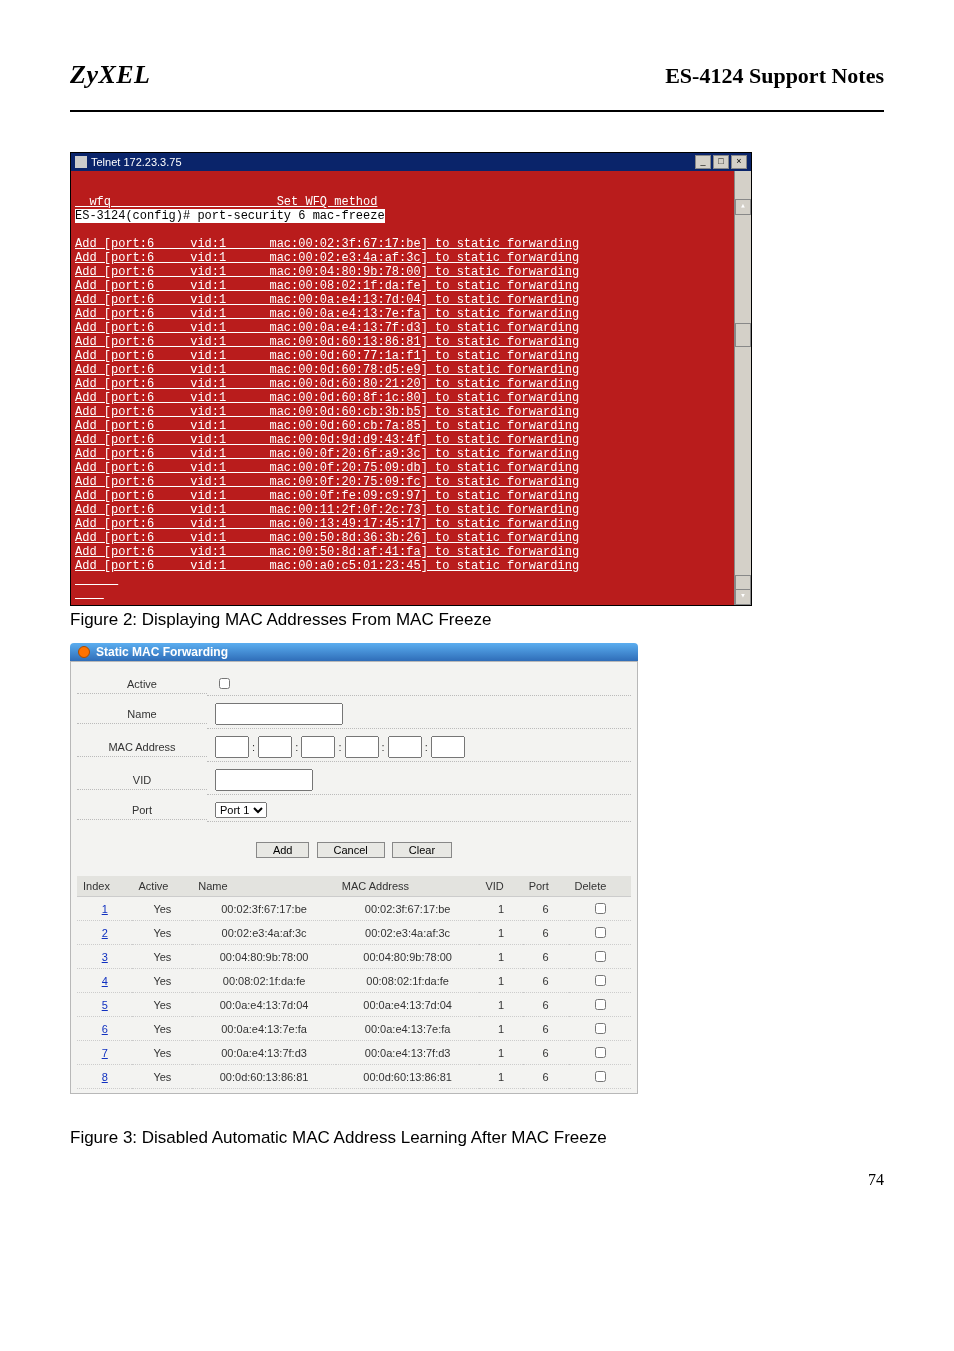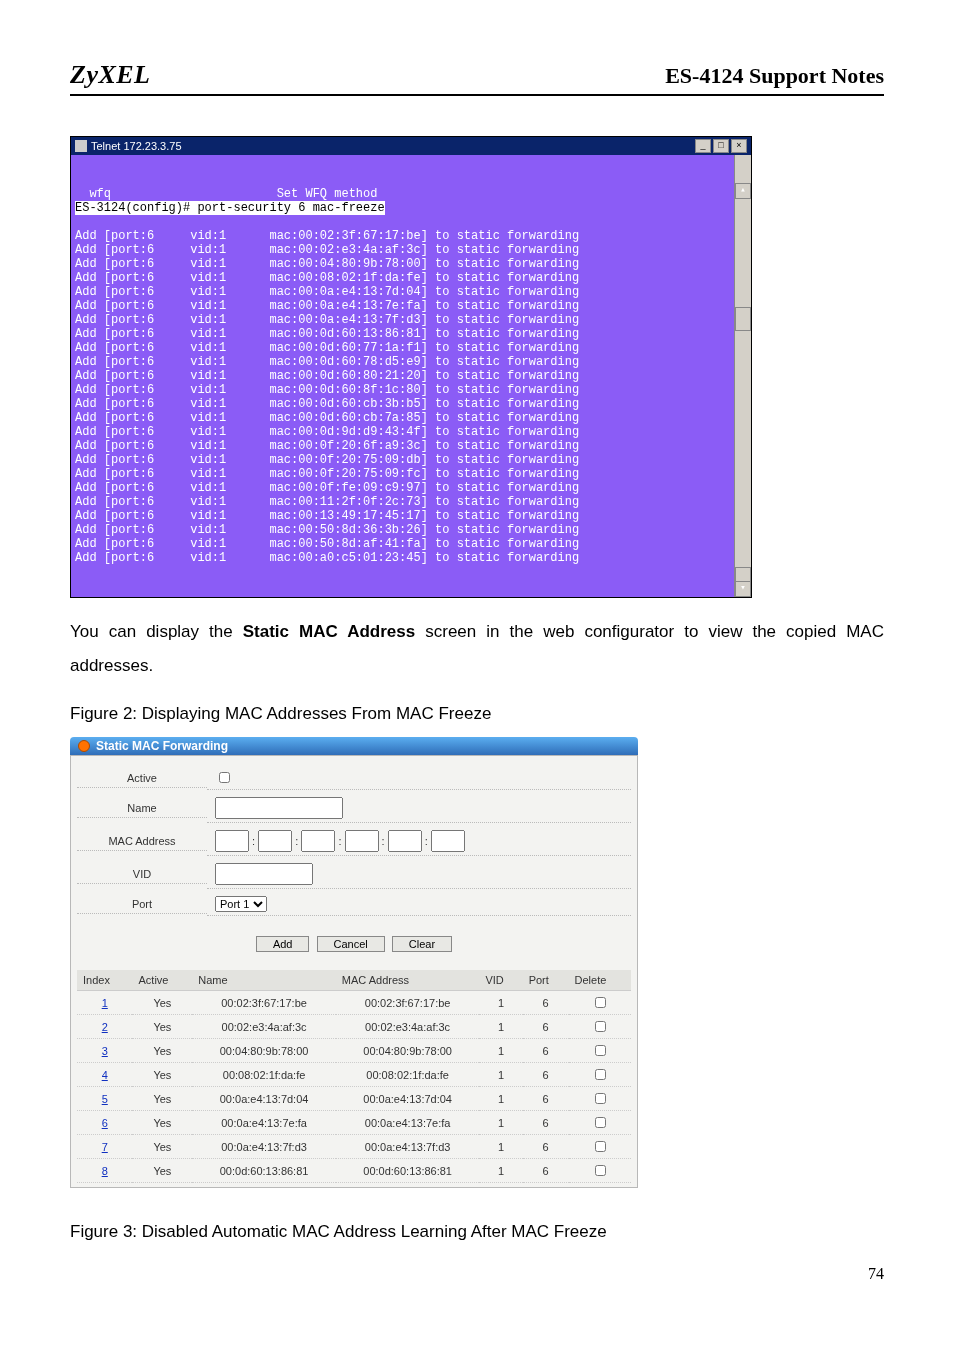--- a/index.html
+++ b/index.html
@@ -10,21 +10,21 @@
     width: 954px;
   }
   .page {
     padding: 60px 70px 40px 70px;
   }
   .header {
     display: flex;
     justify-content: space-between;
     align-items: baseline;
     border-bottom: 2px solid #000;
-    padding-bottom: 4px;
+    padding-bottom: 20px;
     margin-bottom: 40px;
   }
   .logo {
     font-family: "Times New Roman", serif;
     font-weight: bold;
     font-style: italic;
     font-size: 26px;
     letter-spacing: 0.5px;
   }
   .doctitle {
@@ -56,24 +56,25 @@
     border:1px solid #888;
     font-size:9px;
     line-height:10px;
     text-align:center;
     color:#000;
   }
   .terminal {
     font-family: "Courier New", monospace;
     font-size: 12px;
     color: #fff;
-    background:#8b5cf6;
-    padding: 18px 4px 4px 4px;
+    background:#b91c1c;
+    padding: 10px 4px 4px 4px;
     white-space: pre;
     position: relative;
+    text-decoration: underline;
   }
   .terminal .hl { background:#fff; color:#000; }
   .terminal .scrollbar {
     position:absolute;
     right:0; top:0; bottom:0;
     width:16px;
     background:#d4d0c8;
     border-left:1px solid #888;
   }
   .sb-btn { height:14px; background:#d4d0c8; border:1px solid #888; font-size:9px; text-align:center; line-height:12px;}
@@ -209,23 +210,20 @@
 Add [port:6     vid:1      mac:00:a0:c5:01:23:45] to static forwarding</span>
       <div class="scrollbar">
         <div class="sb-btn">▴</div>
         <div class="sb-thumb"></div>
         <div class="sb-thumb2"></div>
         <div class="sb-btn" style="position:absolute;bottom:0;left:0;right:0">▾</div>
       </div>
     </div>
   </div>
 
-  <p class="bodytext">
-    <span>You can display the </span><b>Static MAC Address</b><span> screen in the web configurator to view the copied MAC addresses.</span>
-  </p>
   <div class="figcap">Figure 2: Displaying MAC Addresses From MAC Freeze</div>
 
   <div class="smf-panel">
     <div class="smf-header">
       <span class="smf-led"></span>
       <span>Static MAC Forwarding</span>
     </div>
     <div class="smf-body">
       <div class="form-row">
         <div class="lbl">Active</div>

